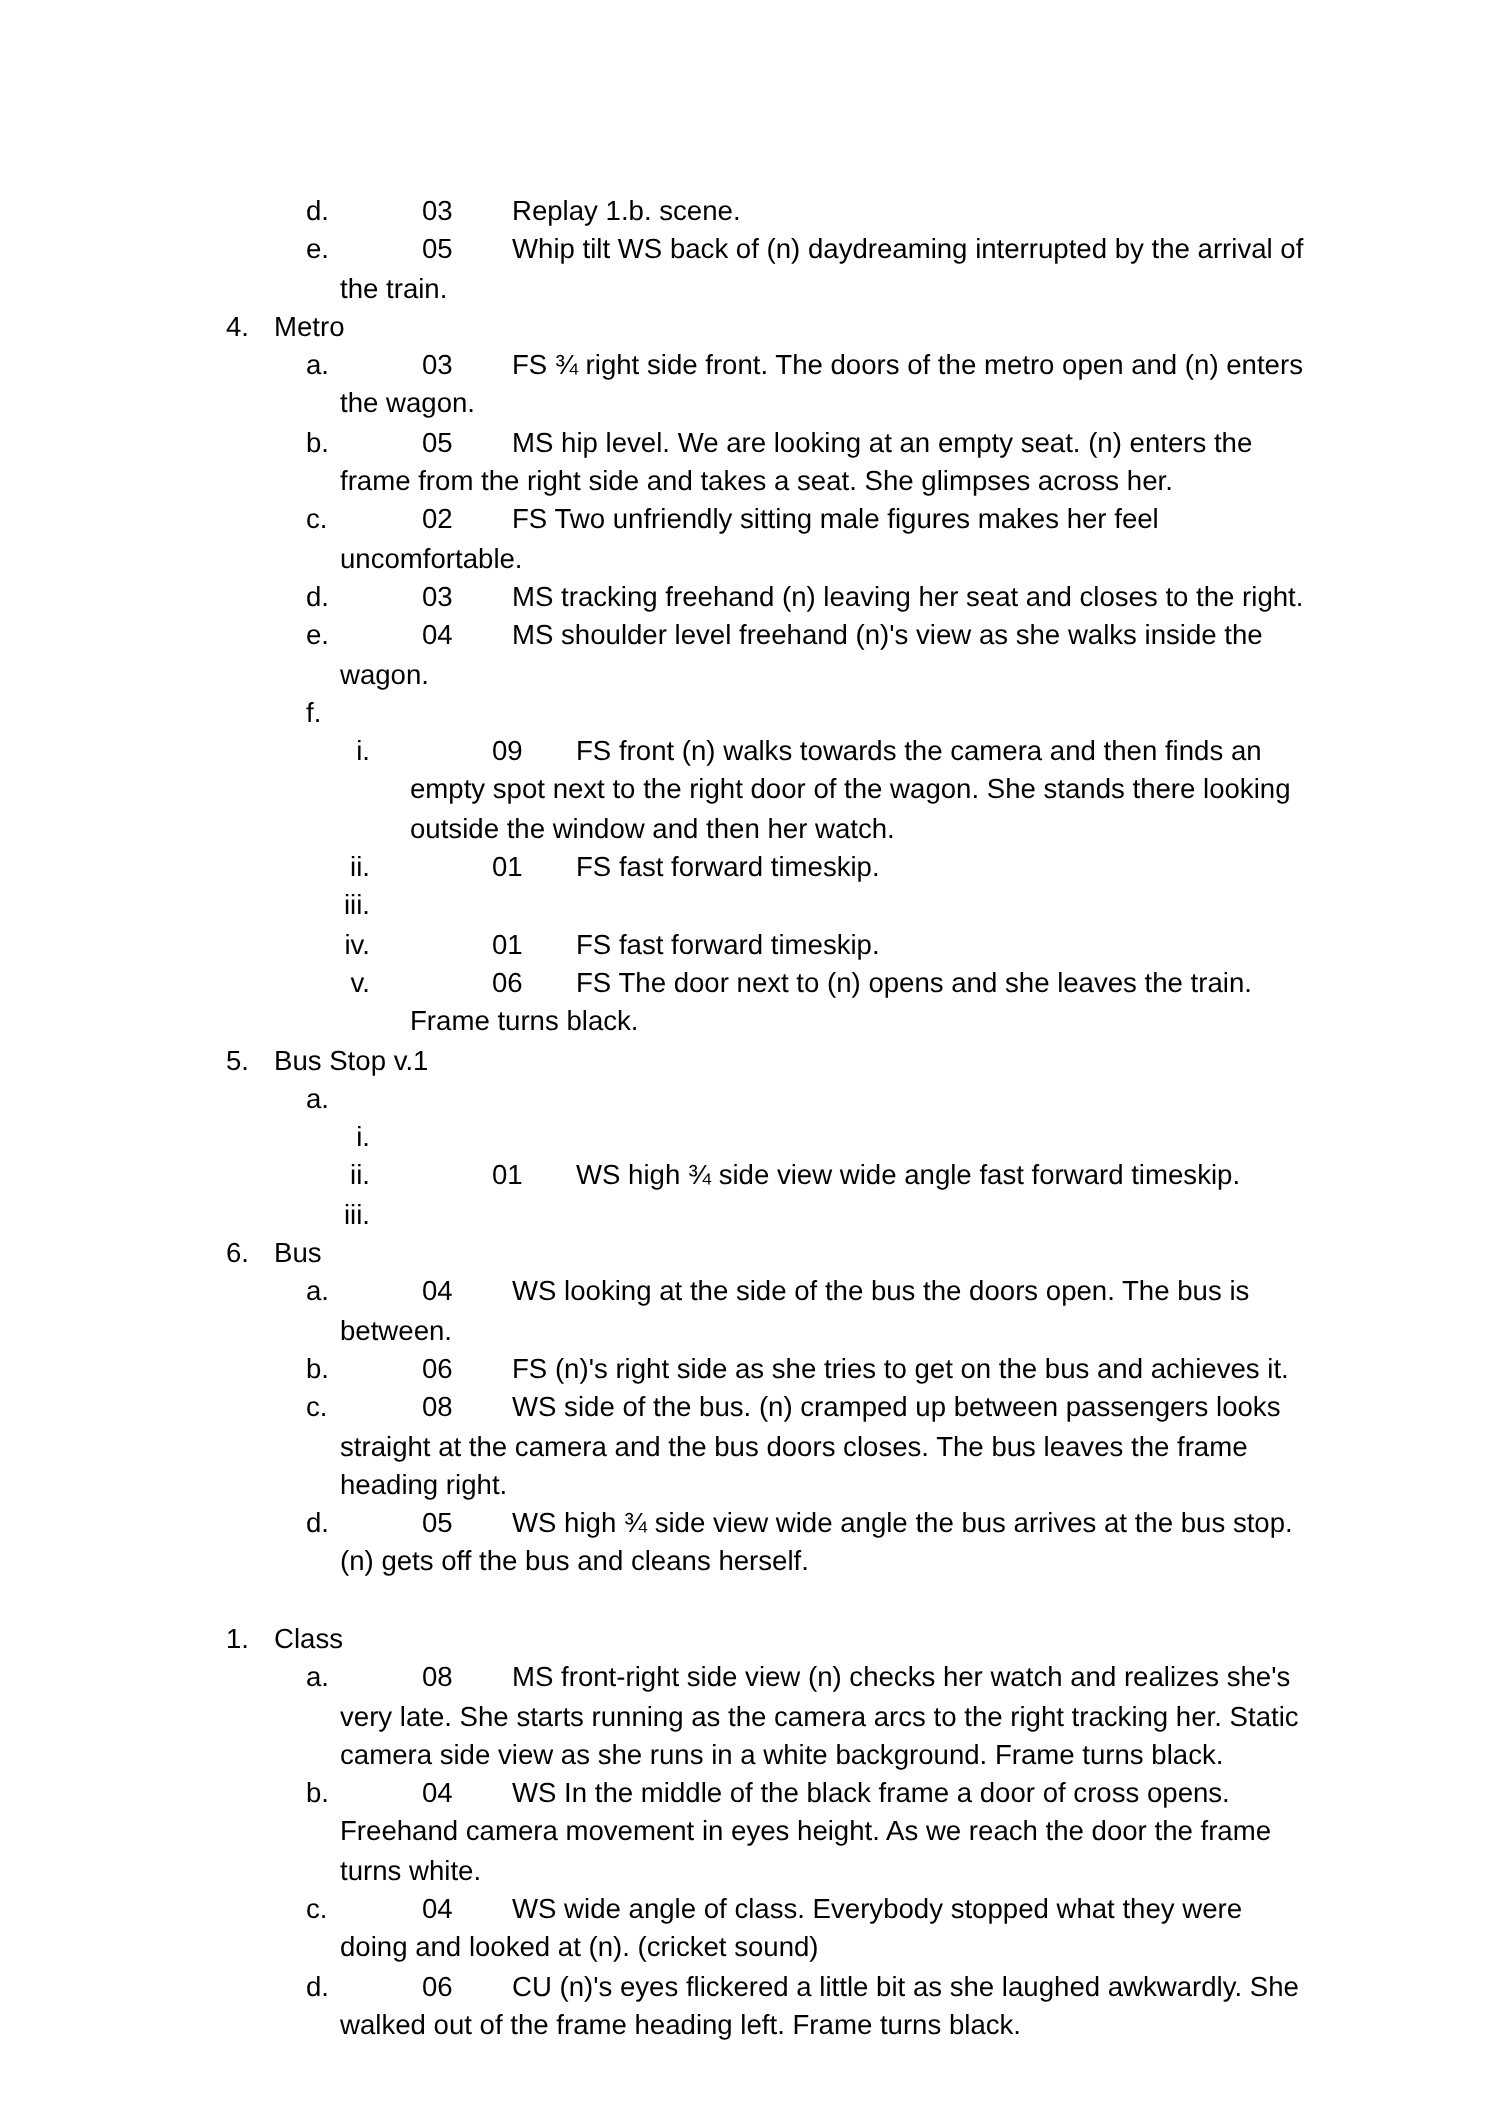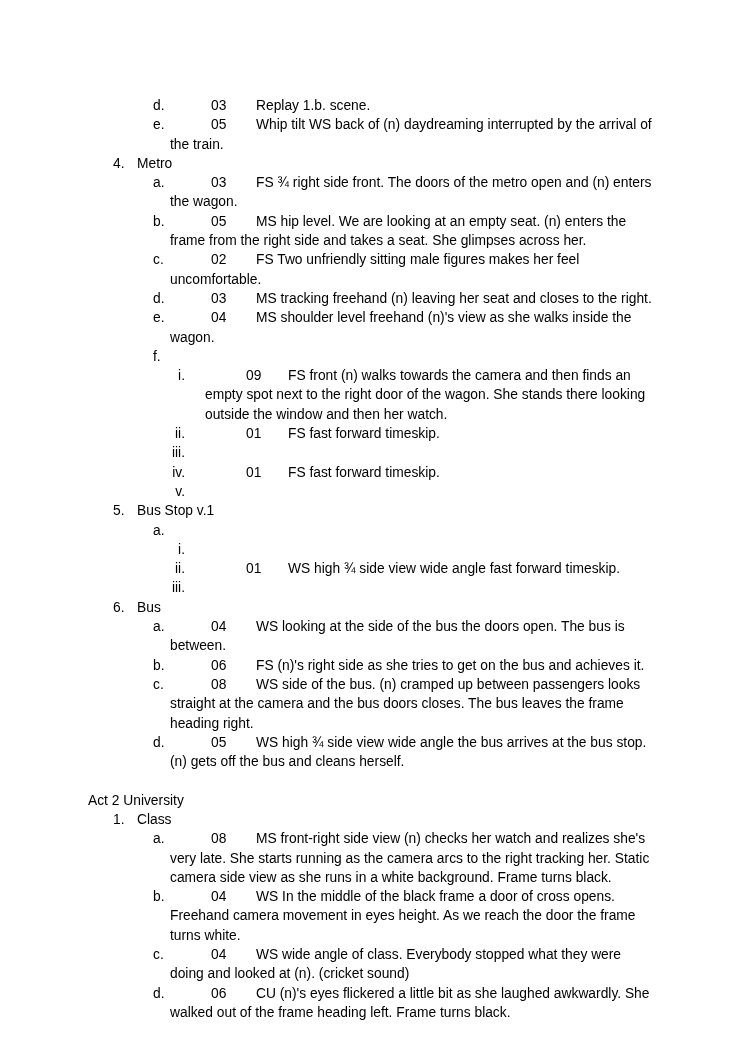--- a/index.html
+++ b/index.html
@@ -114,20 +114,21 @@
   </div>
     <div class="row row-l3">
     <span class="marker">iii.</span>
   </div>
     <div class="row row-l3">
     <span class="marker">iv.</span>
     <span class="body"><span class="code">01</span><span class="desc">FS fast forward timeskip.</span></span>
   </div>
     <div class="row row-l3">
     <span class="marker">v.</span>
+    <span class="body"><span class="code">06</span><span class="desc">FS The door next to (n) opens and she leaves the train. Frame turns black.</span></span>
   </div>
     <div class="row row-l1">
     <span class="marker">5.</span>
     <span class="body"><span class="desc">Bus Stop v.1</span></span>
   </div>
     <div class="row row-l2">
     <span class="marker">a.</span>
     <span class="body"><span class="desc"></span></span>
   </div>
     <div class="row row-l3">
@@ -157,24 +158,20 @@
     <span class="body"><span class="code">08</span><span class="desc">WS side of the bus. (n) cramped up between passengers looks straight at the camera and the bus doors closes. The bus leaves the frame heading right.</span></span>
   </div>
     <div class="row row-l2">
     <span class="marker">d.</span>
     <span class="body"><span class="code">05</span><span class="desc">WS high ¾ side view wide angle the bus arrives at the bus stop. (n) gets off the bus and cleans herself.</span></span>
   </div>
     <div class="row row-blank">
     <span class="marker"></span>
     <span class="body"><span class="desc"></span></span>
   </div>
-    <div class="row row-act">
-
-    <span class="body"><span class="desc">Act 2 University</span></span>
-  </div>
     <div class="row row-l1">
     <span class="marker">1.</span>
     <span class="body"><span class="desc">Class</span></span>
   </div>
     <div class="row row-l2">
     <span class="marker">a.</span>
     <span class="body"><span class="code">08</span><span class="desc">MS front-right side view (n) checks her watch and realizes she's very late. She starts running as the camera arcs to the right tracking her. Static camera side view as she runs in a white background. Frame turns black.</span></span>
   </div>
     <div class="row row-l2">
     <span class="marker">b.</span>

